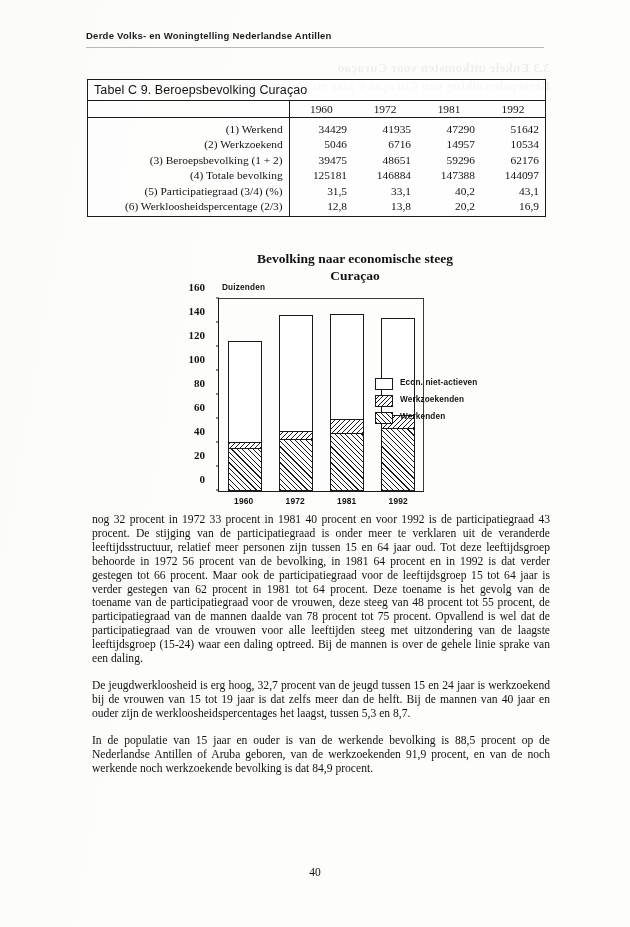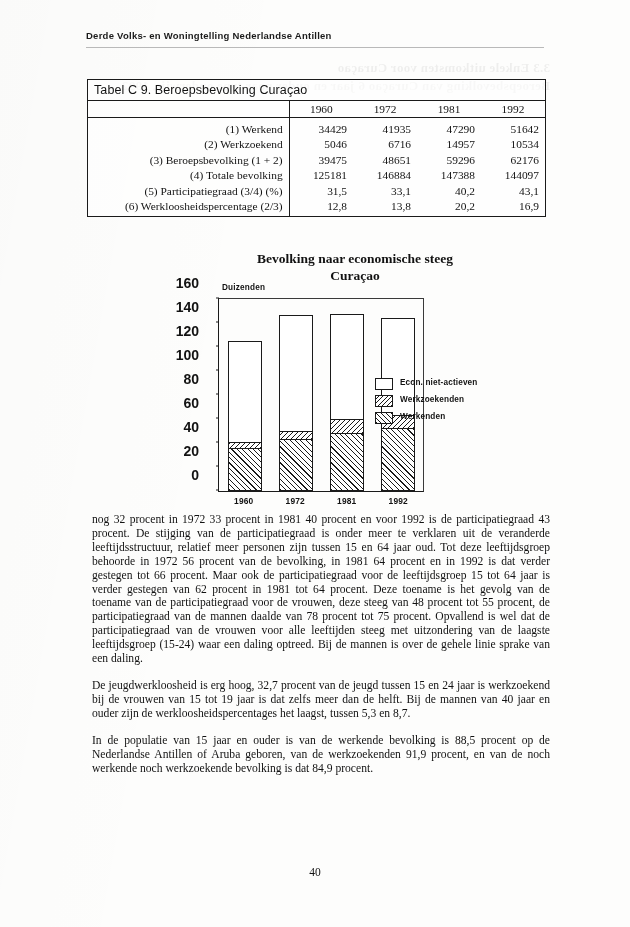--- a/index.html
+++ b/index.html
@@ -89,24 +89,24 @@
     border-top:1.1px solid #3a3a3a;
     border-right:1.1px solid #3a3a3a;
     box-sizing:border-box;
   }
   .units{
     position:absolute;left:46px;top:33px;
     font-family:"Liberation Sans", sans-serif;
     font-size:8.2px;font-weight:bold;letter-spacing:.2px;
   }
   .ytick{
-    position:absolute;right:100%;margin-right:20px;
+    position:absolute;right:100%;margin-right:14px;
     transform:translateY(-50%);
-    font-family:Liberation Sans, sans-serif;
-    font-size:14px;font-weight:bold;white-space:nowrap;
+    font-family:Liberation Serif, serif;
+    font-size:11px;font-weight:bold;white-space:nowrap;
   }
   .ytickmark{
     position:absolute;right:100%;width:3px;height:1px;background:#1a1a1a;
     transform:translateY(-50%);
   }
   .bars{
     position:absolute;left:0;bottom:0;width:100%;height:100%;
     display:flex;align-items:flex-end;justify-content:space-around;
   }
   .barcol{width:34px;position:relative;height:100%;}

